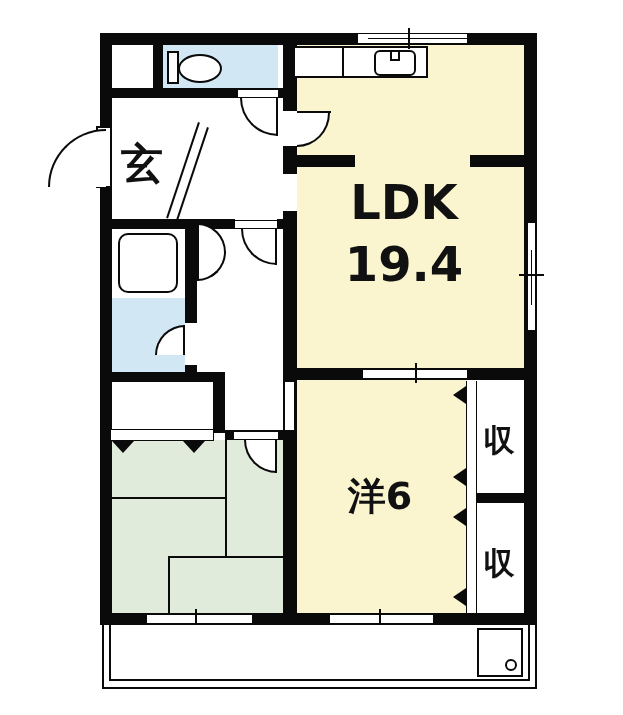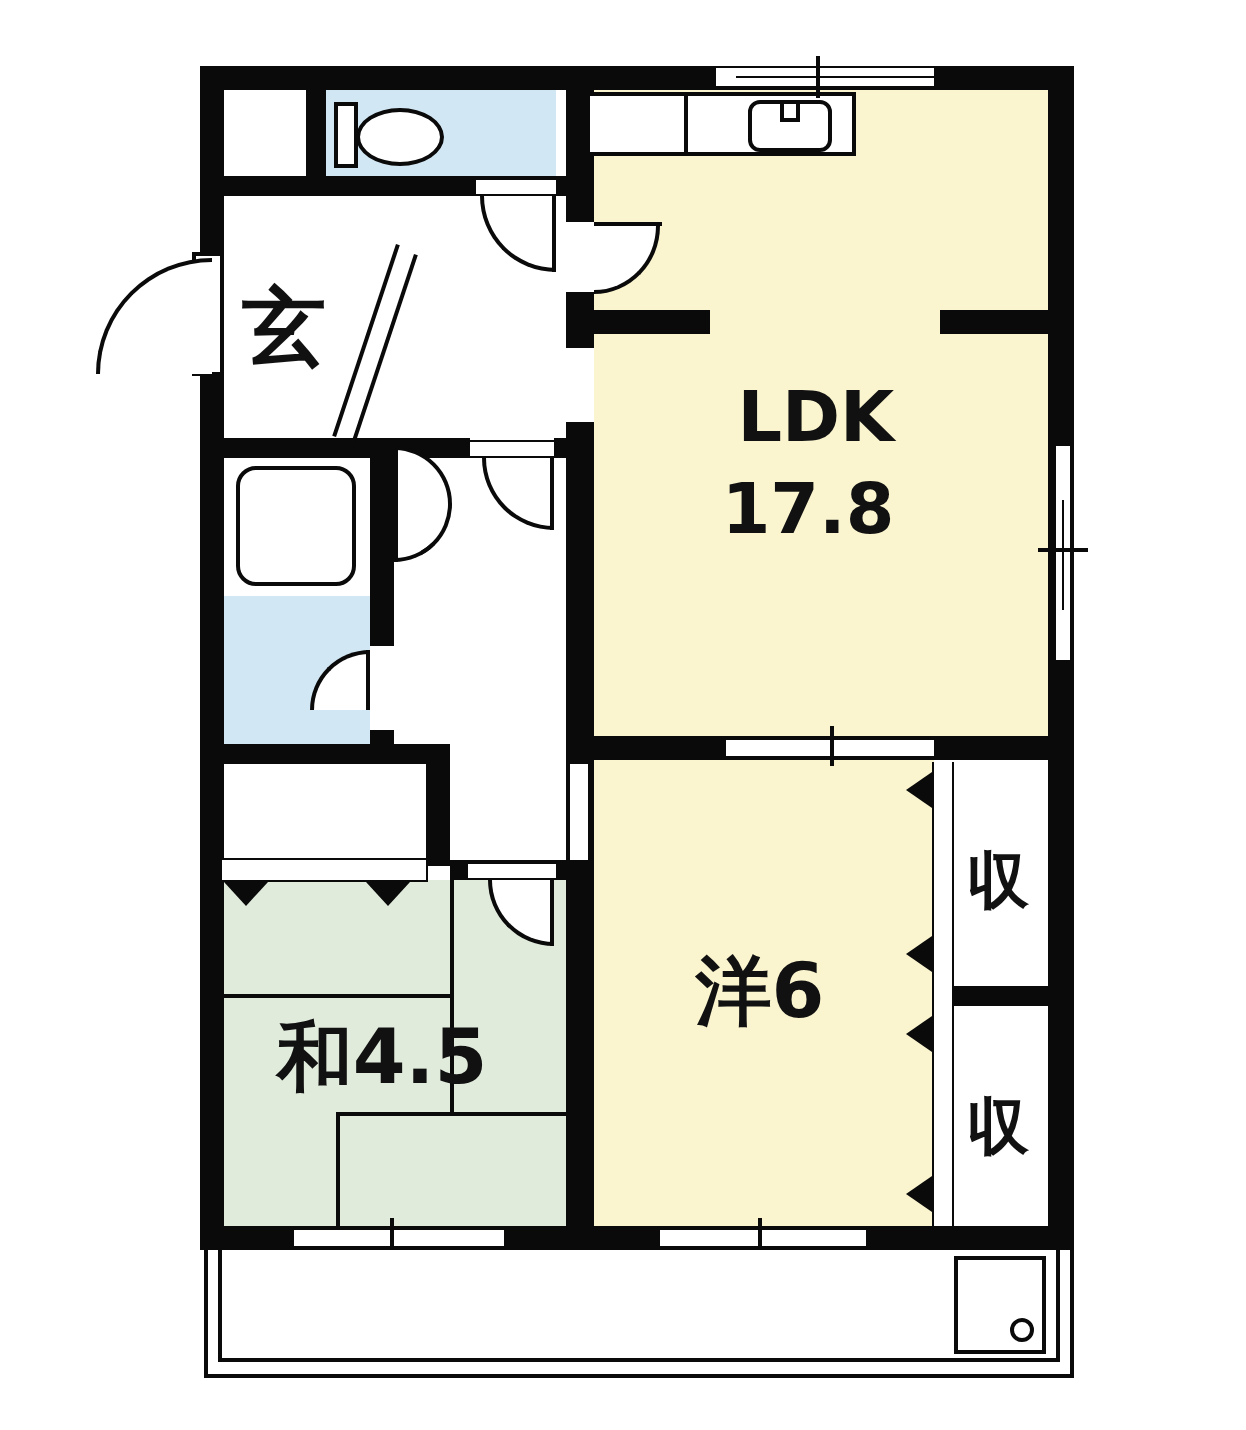--- a/index.html
+++ b/index.html
@@ -116,22 +116,21 @@
   <div class="diag" style="left:207px;top:127px;"></div>
 
   <div style="position:absolute;left:102px;top:623px;width:435px;height:66px;border:2px solid var(--wall);box-sizing:border-box;background:#fff;"></div>
   <div class="ln" style="left:109px;top:623px;width:2px;height:58px;"></div>
   <div class="ln" style="left:528px;top:623px;width:2px;height:58px;"></div>
   <div class="ln" style="left:109px;top:679px;width:421px;height:2px;"></div>
   <div class="fix" style="left:477px;top:628px;width:46px;height:49px;border-width:2.5px;"></div>
   <div style="position:absolute;left:505px;top:659px;width:12px;height:12px;border:2px solid var(--wall);border-radius:50%;box-sizing:border-box;background:#fff;"></div>
 
   <div class="lb" style="left:142px;top:164px;font-size:42px;">玄</div>
-  <div class="lb" style="left:404px;top:233px;font-size:35px;line-height:1.3;text-align:right;">
+  <div class="lb" style="left:404px;top:233px;font-size:48px;line-height:1.3;text-align:center;">
     <div>LDK</div>
-    <div>17.8</div>
+    <div>19.4</div>
   </div>
-  <div class="lb" style="left:191px;top:529px;font-size:38px;">和4.5</div>
   <div class="lb" style="left:380px;top:496px;font-size:38px;">洋6</div>
   <div class="lb" style="left:499px;top:441px;font-size:31px;">収</div>
   <div class="lb" style="left:499px;top:564px;font-size:31px;">収</div>
 
 </div>
 
 </body></html>

